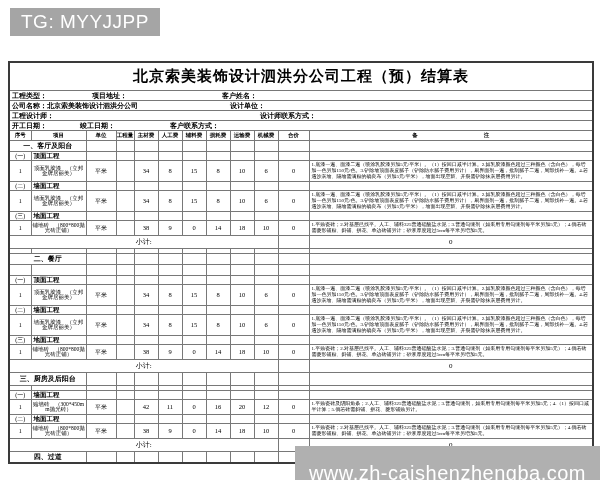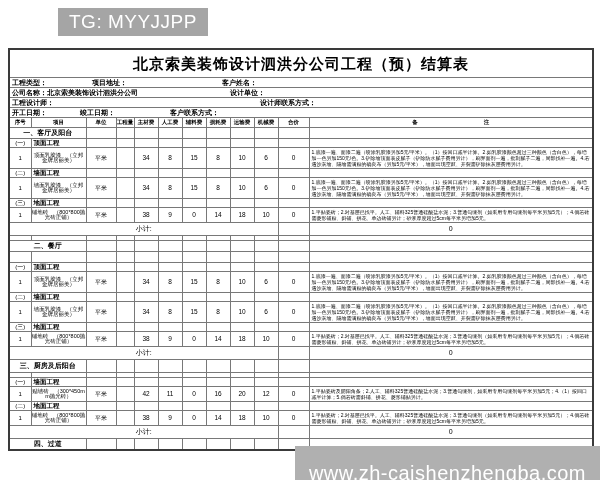--- a/index.html
+++ b/index.html
@@ -1,22 +1,22 @@
 <!DOCTYPE html>
 <html><head>
 <meta charset="utf-8">
 <style>
   html,body{margin:0;padding:0;}
   body{width:600px;height:480px;background:#ffffff;position:relative;overflow:hidden;
        font-family:"Liberation Sans","DejaVu Sans",sans-serif;color:#000;}
   .badge{position:absolute;left:10px;top:8px;height:28px;line-height:28px;padding:0 11px;
-         color:#fff;font-size:19px;letter-spacing:0.5px;margin-left:48px;}
+         color:#fff;font-size:19px;letter-spacing:0.5px;}
   .watermark{position:absolute;right:0;top:446px;height:31px;line-height:31px;
              padding:12px 14px;color:#fff;font-size:20px;letter-spacing:0.5px;}
-  .sheet{position:absolute;left:8px;top:48px;width:467px;}
+  .sheet{position:absolute;left:8px;top:61px;width:467px;font-family:Liberation Serif, serif;}
   table{border-collapse:collapse;width:584px;table-layout:fixed;border:2px solid #3a3a3a;}
   td{border:1px solid #787878;padding:0;text-align:center;vertical-align:middle;
      overflow:hidden;font-size:6.5px;line-height:1.15;word-break:break-all;}
   
   col.c-no{width:22px}col.c-item{width:55px}col.c-unit{width:30px}col.c-qty{width:18px}
   col.c-v{width:24px}col.c-hj{width:31px}col.c-rm{width:284px}
   
   .ttl td{height:27px;font-size:15px;font-weight:bold;letter-spacing:1px;}
   .inf td{height:9px;position:relative;text-align:left;}
   .ilab{position:absolute;top:50%;transform:translateY(-50%);white-space:nowrap;

